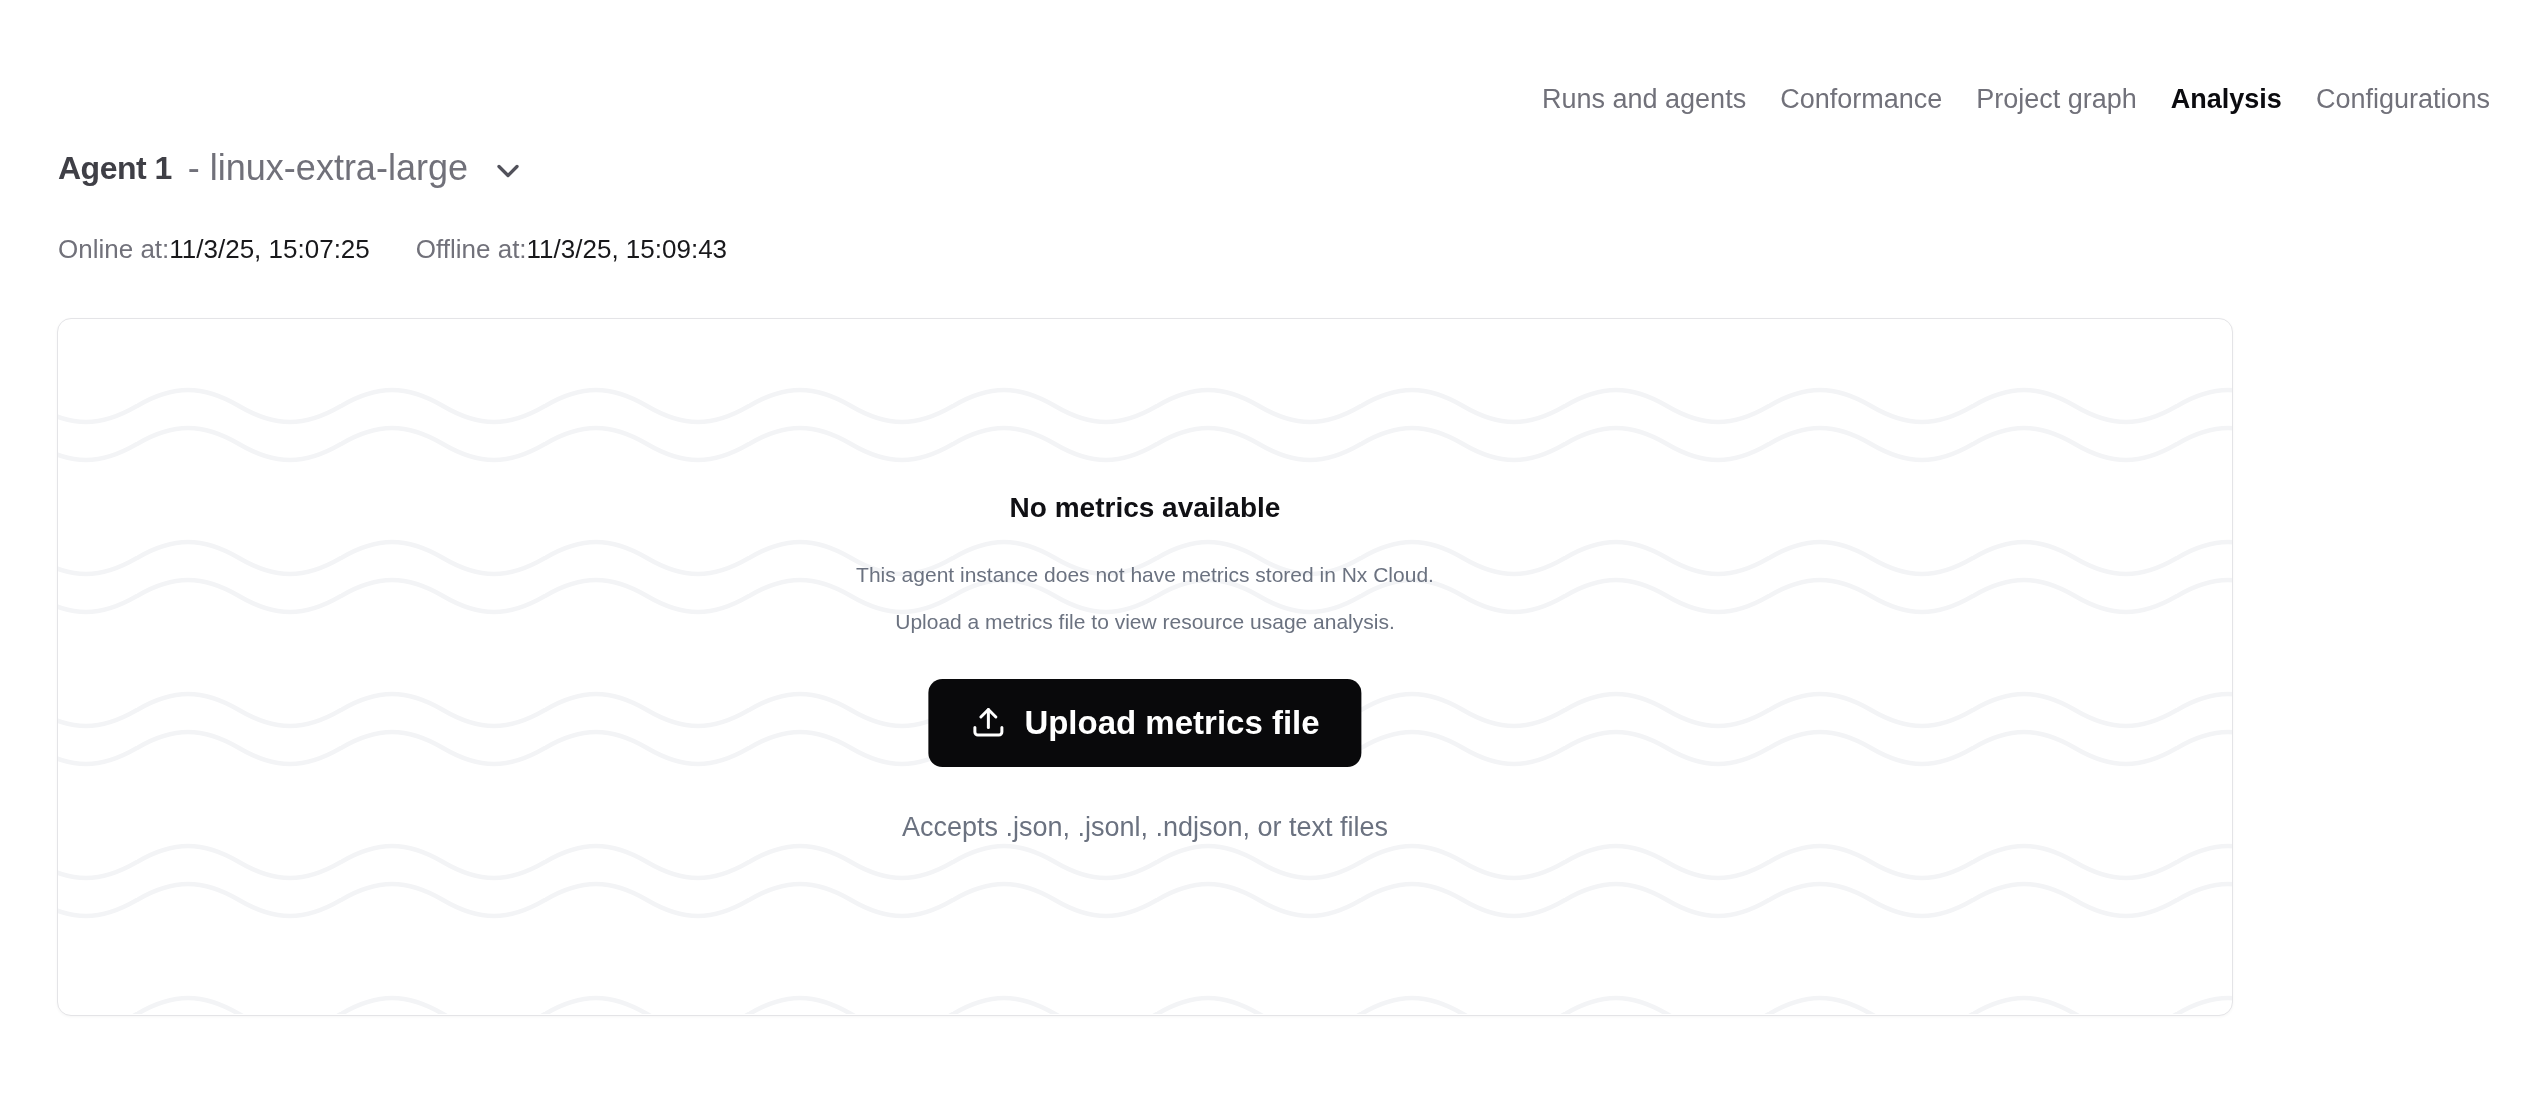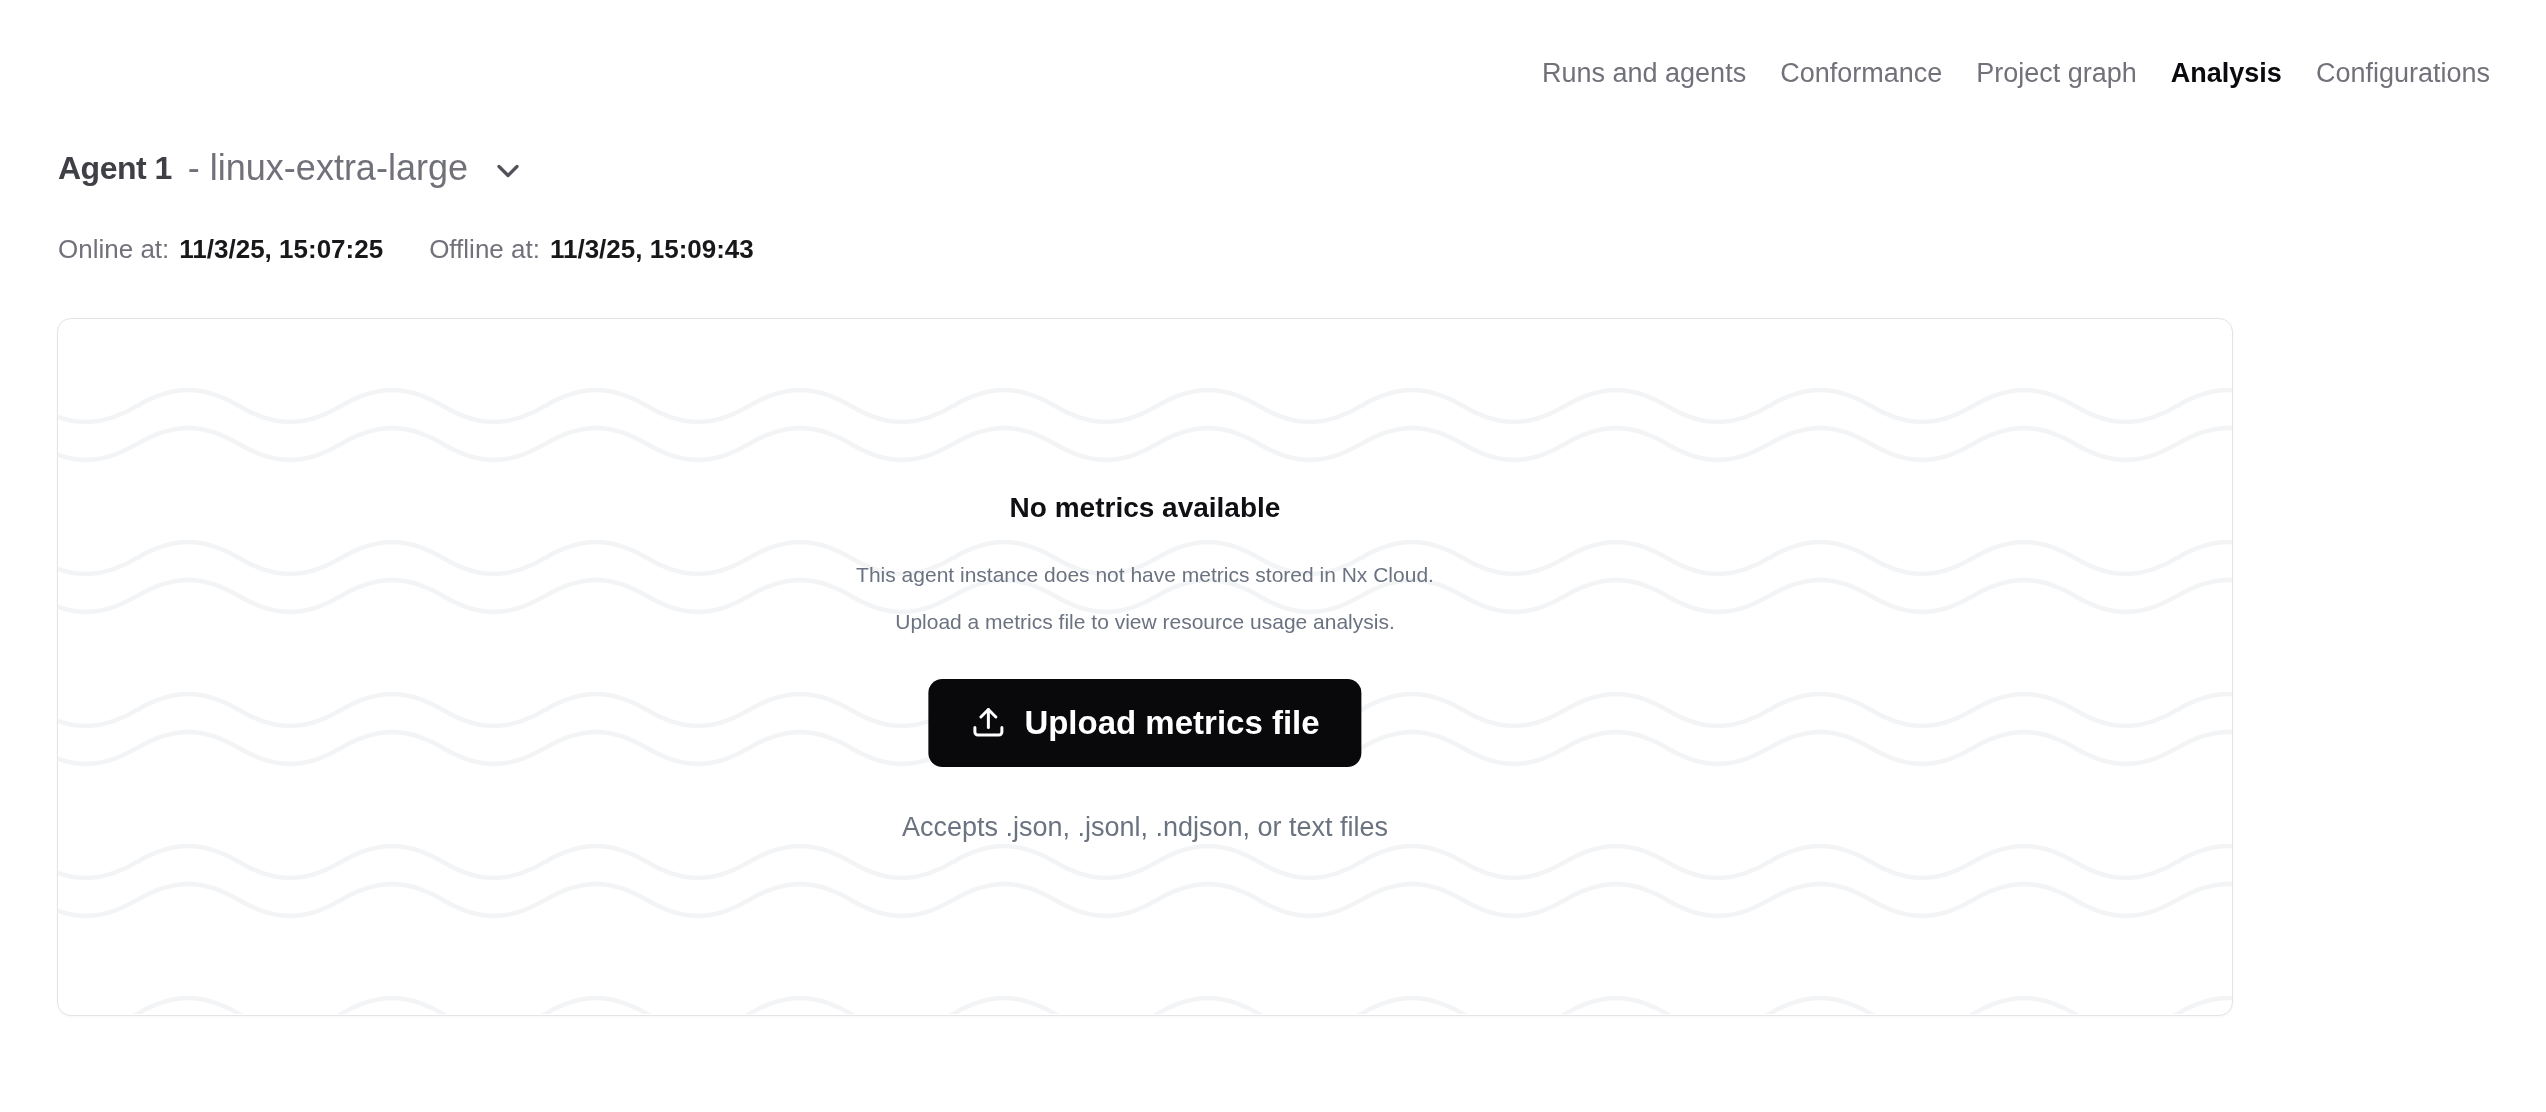--- a/index.html
+++ b/index.html
@@ -21,20 +21,21 @@
     align-items: center;
     gap: 34px;
     font-size: 27px;
     line-height: 32px;
   }
   .topnav .nav-link {
     color: #71717a;
     text-decoration: none;
     cursor: pointer;
     white-space: nowrap;
+    margin-top: 26px;
   }
   .topnav .nav-link.active {
     color: #0b0b0f;
     font-weight: 600;
   }
 
   
   .title-row {
     position: absolute;
     left: 58px;
@@ -73,21 +74,21 @@
     left: 58px;
     top: 232px;
     display: flex;
     align-items: center;
     gap: 46px;
     font-size: 26px;
     line-height: 34px;
   }
   .time-pair { display: flex; align-items: flex-end; }
   .time-label { color: #71717a; }
-  .time-value { color: #18181b; font-weight: 700; margin-left: 10px; }
+  .time-value { color: #18181b; font-weight: 400; }
 
   
   .card {
     position: absolute;
     left: 57px;
     top: 318px;
     width: 2176px;
     height: 698px;
     background: #ffffff;
     border: 1.5px solid #e4e4e7;

